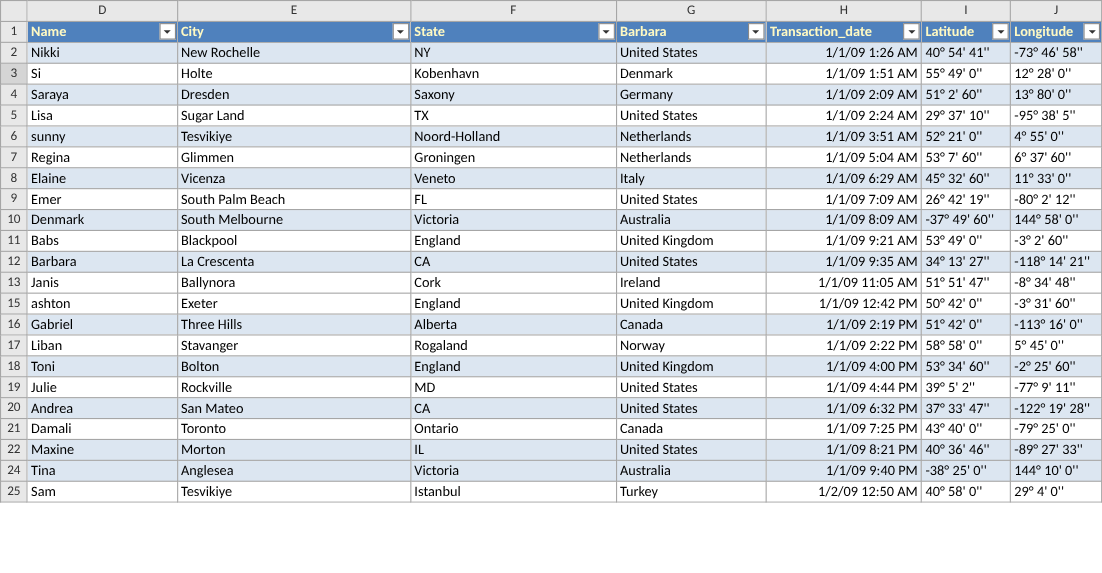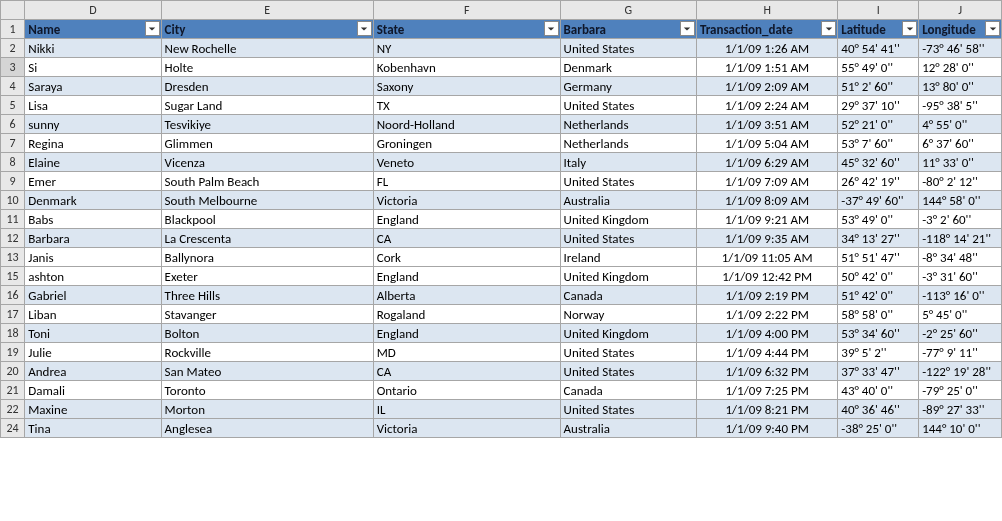--- a/index.html
+++ b/index.html
@@ -3,26 +3,26 @@
 <meta charset="utf-8">
 <style>
   * { box-sizing: border-box; margin: 0; padding: 0; }
   body { font-family: Calibri, Arial, sans-serif; font-size: 13px; background: #fff; }
   .spreadsheet { display: table; border-collapse: collapse; width: 1002px; }
   .row { display: table-row; }
   .cell { display: table-cell; border: 1px solid #a6a6a6; height: 19px; vertical-align: middle; padding: 0 3px; white-space: nowrap; overflow: hidden; }
   .colhdr { background: #e8e8e8; text-align: center; font-size: 12px; color: #333; border: 1px solid #a6a6a6; }
   .rowhdr { background: #e8e8e8; text-align: center; font-size: 12px; color: #333; width: 24px; min-width: 24px; }
   .rowhdr.sel { background: #d5d5d5; }
-  .th { background: #4f81bd; color: #0f172a; font-weight: bold; position: relative; padding-right: 18px; }
+  .th { background: #4f81bd; color: #fef9c3; font-weight: bold; position: relative; padding-right: 18px; }
   .th .filter { position: absolute; right: 1px; top: 1px; width: 15px; height: 15px; background: #fff; border: 1px solid #888; display: flex; align-items: center; justify-content: center; }
   .th .filter svg { width: 8px; height: 8px; }
   .band0 { background: #dce6f1; }
   .band1 { background: #ffffff; }
-  .right { text-align: center; }
+  .right { text-align: right; }
   .c-D { width: 135px; }
   .c-E { width: 210px; }
   .c-F { width: 185px; }
   .c-G { width: 135px; }
   .c-H { width: 140px; }
   .c-I { width: 80px; }
   .c-J { width: 82px; }
 </style>
 </head>
 <body>
@@ -279,13 +279,23 @@
     <div class="row">
       <div class="cell rowhdr">24</div>
       <div class="cell band0 c-D">Tina</div>
       <div class="cell band0 c-E">Anglesea</div>
       <div class="cell band0 c-F">Victoria</div>
       <div class="cell band0 c-G">Australia</div>
       <div class="cell band0 c-H right">1/1/09 9:40 PM</div>
       <div class="cell band0 c-I">-38° 25'  0''</div>
       <div class="cell band0 c-J">144° 10'  0''</div>
     </div>
+    <div class="row">
+      <div class="cell rowhdr">25</div>
+      <div class="cell band1 c-D">Sam</div>
+      <div class="cell band1 c-E">Tesvikiye</div>
+      <div class="cell band1 c-F">Istanbul</div>
+      <div class="cell band1 c-G">Turkey</div>
+      <div class="cell band1 c-H right">1/2/09 12:50 AM</div>
+      <div class="cell band1 c-I">40° 58'  0''</div>
+      <div class="cell band1 c-J">29° 4'  0''</div>
+    </div>
   </div>
 
 </body></html>

